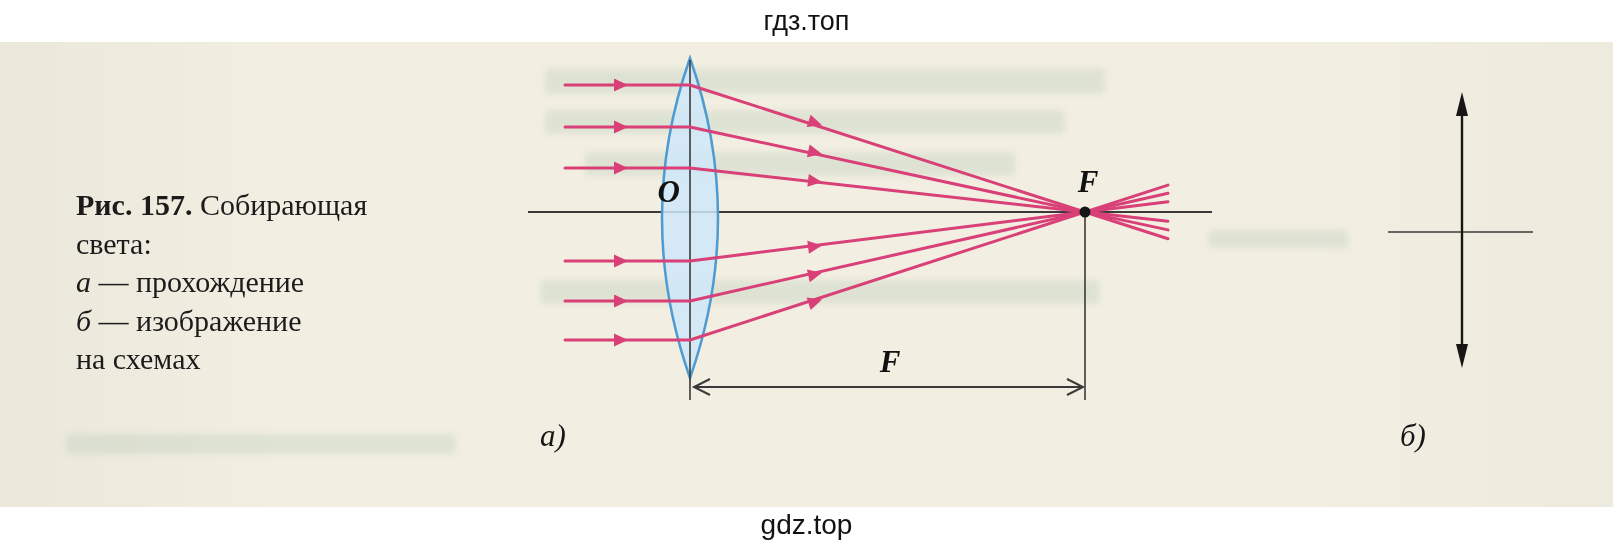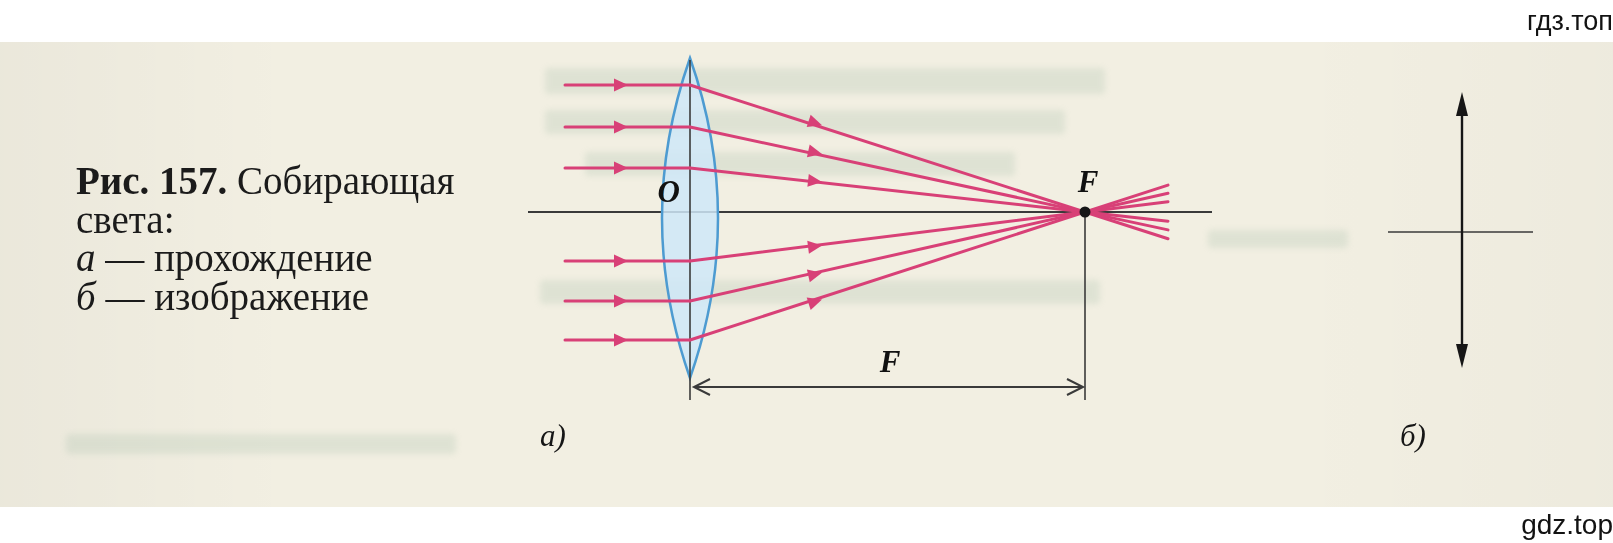--- a/index.html
+++ b/index.html
@@ -1,31 +1,31 @@
 <!DOCTYPE html>
 <html style="--ray: #d84077; --lens-fill: #cfe7f8; --lens-stroke: #4d9bd1; --line: #3a3a3a; --page-bg: #f2efe2;"><head>
 <meta charset="utf-8">
 <style>
   *{box-sizing:border-box;margin:0;padding:0}
   html,body{width:1613px;height:543px}
   body{background:#ffffff;font-family:"Liberation Serif",serif;overflow:hidden}
   .page{position:relative;width:1613px;height:543px;background:#ffffff;overflow:hidden}
 
-  .strip{position:absolute;left:0;width:100%;display:flex;justify-content:flex-end;align-items:center;
+  .strip{position:absolute;left:0;width:100%;display:flex;justify-content:center;align-items:center;
          background:#ffffff;color:#121212;font-family:"Liberation Sans",sans-serif}
   .strip.top{top:0;height:42px;font-size:27px}
   .strip.bottom{top:507px;height:36px;font-size:28px}
 
   .scan{position:absolute;left:0;top:42px;width:1613px;height:465px;
         background:var(--page-bg,#f2efe2);
         background-image:linear-gradient(90deg, rgba(0,0,0,0.03), rgba(0,0,0,0) 18%, rgba(0,0,0,0) 80%, rgba(0,0,0,0.02));}
 
   .bleed{position:absolute;background:#93b29b;opacity:.20;filter:blur(3px);border-radius:4px}
 
-  .caption{position:absolute;left:76px;top:120px;width:440px;font-size:39px;
+  .caption{position:absolute;left:76px;top:144px;width:440px;font-size:30px;
            line-height:38.5px;color:#1b1b1b;font-family:"Liberation Serif",serif}
   .caption div{white-space:nowrap}
   .caption .b{font-weight:bold}
   .caption .i{font-style:italic}
 
   svg.overlay{position:absolute;left:0;top:0;width:1613px;height:465px;pointer-events:none}
 
   .axis{stroke:var(--line,#3a3a3a);stroke-width:2.2;fill:none}
   .thin{stroke:var(--line,#3a3a3a);stroke-width:1.6;fill:none}
   .lens{fill:var(--lens-fill,#cfe7f8);fill-opacity:.85;stroke:var(--lens-stroke,#4d9bd1);stroke-width:2.5}
@@ -53,20 +53,21 @@
     <div class="bleed" style="left:585px;top:110px;width:430px;height:24px"></div>
     <div class="bleed" style="left:540px;top:238px;width:560px;height:24px"></div>
     <div class="bleed" style="left:1208px;top:188px;width:140px;height:18px"></div>
     <div class="bleed" style="left:66px;top:392px;width:390px;height:20px"></div>
 
     <div class="caption">
       <div><span class="b">Рис. 157.</span><span> Собирающая</span></div>
       <div>света:</div>
       <div><span class="i">а</span><span> — прохождение</span></div>
       <div><span class="i">б</span><span> — изображение</span></div>
+      <div>на схемах</div>
     </div>
 
     <svg class="overlay" viewBox="0 0 1613 465">
 
       <line class="axis" x1="528" y1="170" x2="1212" y2="170"></line>
 
       <path class="lens" d="M690,16 Q746,176 690,336 Q634,176 690,16 Z"></path>
 
       <line class="thin" x1="690" y1="18" x2="690" y2="358"></line>
       <line class="thin" x1="1085" y1="170" x2="1085" y2="358"></line>

